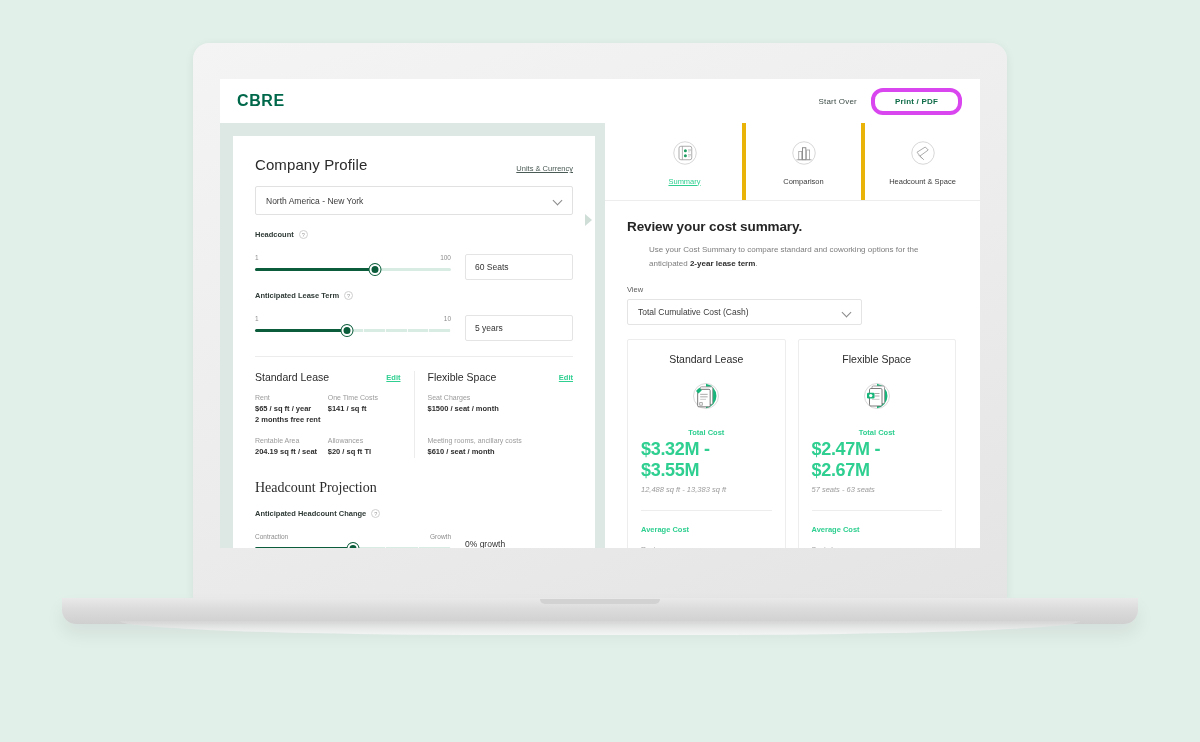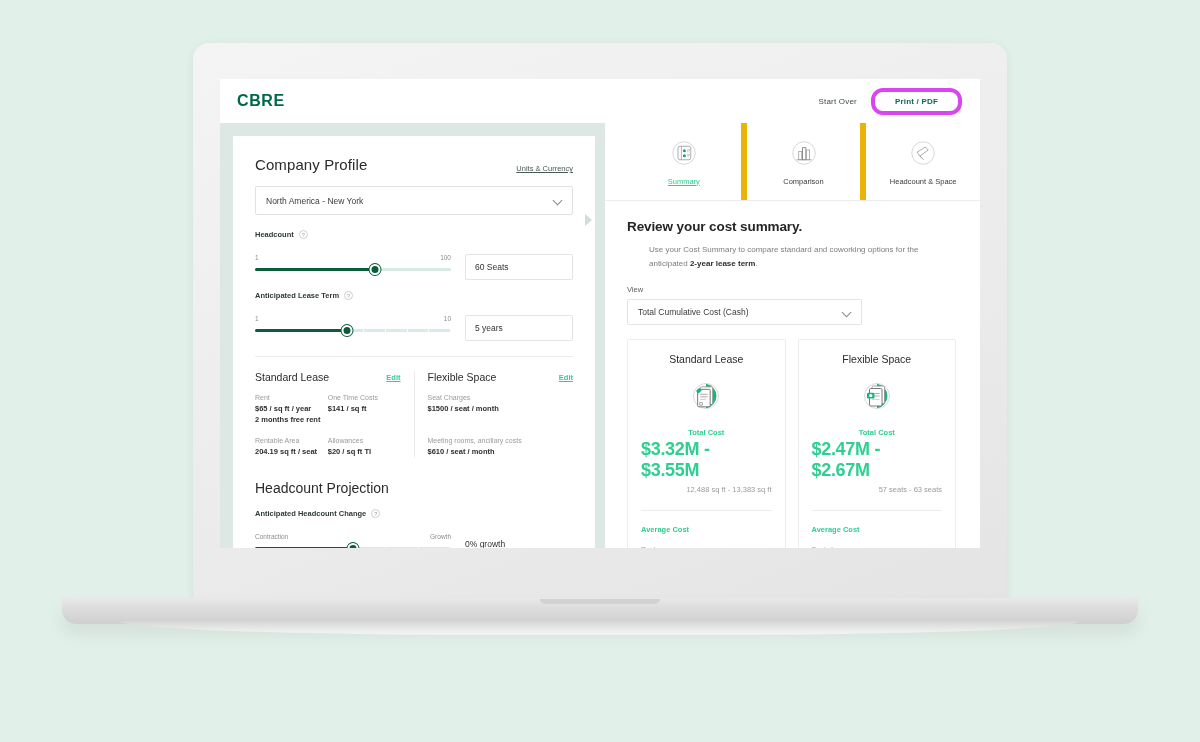--- a/index.html
+++ b/index.html
@@ -96,27 +96,27 @@
   .col-left { padding-right:13px; border-right:1px solid #ececec; }
   .col-right { padding-left:13px; }
   .col-head { display:flex; align-items:center; justify-content:space-between; }
   .col-title { font-size:10.5px; color:#2b2b2b; }
   .edit-link { font-size:7.5px; color:#2ecf90; font-weight:700; text-decoration:underline; cursor:pointer; }
   .pair-row { display:flex; margin-top:11px; }
   .pair { flex:1; }
   .pair-label { font-size:7px; color:#9b9b9b; margin-bottom:3px; }
   .pair-val { font-size:7.5px; color:#2e2e2e; font-weight:700; line-height:1.45; }
 
-  .sec2-title { font-size:14px; color:#2b2b2b; margin-top:22px; }
+  .sec2-title { font-size:14px; color:#2b2b2b; margin-top:22px;font-family:Liberation Serif, serif; }
 
   
   .right-panel { flex:1; background:#fff; position:relative; min-width:0; }
   .tabs { display:flex; border-bottom:1px solid #ededed; height:78px; padding-left:22px; }
   .tab { flex:1; display:flex; flex-direction:column; align-items:center; justify-content:center;
-         gap:5px; border-right:6px solid #eab308; cursor:pointer; }
+         gap:5px; border-right:4px solid #eab308; cursor:pointer; }
   .tab:last-child { border-right:none; }
   .tab-label { font-size:7.5px; color:#3a3a3a; }
   .tab.active .tab-label { color:#2ecf90; text-decoration:underline; }
 
   .right-body { padding:18px 24px 0 22px; position:relative; }
   .pointer { position:absolute; left:-20px; top:13px; width:0; height:0;
              border-top:6px solid transparent; border-bottom:6px solid transparent;
              border-left:7px solid #cfded7; }
   .rb-title { font-size:13.5px; font-weight:700; color:#262626; letter-spacing:-.1px; }
   .rb-sub { margin:9px 0 0 22px; font-size:8px; color:#7d7d7d; line-height:1.75; max-width:310px; }
@@ -125,21 +125,21 @@
   .view-select { margin-top:5px; width:235px; height:26px; border:1px solid #e4e4e4; border-radius:2px;
                  display:flex; align-items:center; padding:0 10px; font-size:8.5px; color:#3b3b3b; cursor:pointer; }
   .view-select .chev { margin-left:auto; }
 
   .cards { display:flex; gap:12px; margin-top:14px; }
   .cost-card { flex:1; border:1px solid #ededed; border-radius:2px; padding:13px 13px 0 13px; }
   .cc-title { text-align:center; font-size:10.5px; color:#2b2b2b; }
   .cc-illus { display:flex; justify-content:center; margin-top:11px; }
   .cc-tc { text-align:center; font-size:7.5px; color:#2ecf90; font-weight:700; margin-top:12px; }
   .cc-amount { text-align:left; font-size:18px; font-weight:700; color:#2ecf90; margin-top:2px; letter-spacing:-.3px; }
-  .cc-range { text-align:right; font-size:7.5px; color:#9b9b9b; margin-top:4px; }
+  .cc-range { text-align:left; font-size:7.5px; color:#9b9b9b; margin-top:4px;font-style:italic; }
   .cc-div { height:1px; background:#ededed; margin:16px 0 0 0; }
   .cc-avg { font-size:7.5px; color:#2ecf90; font-weight:700; margin-top:14px; }
   .cc-line { margin-top:12px; }
   .cc-line-label { font-size:7px; color:#9b9b9b; }
 </style>
 </head>
 <body>
 
 <div id="stage">
 

